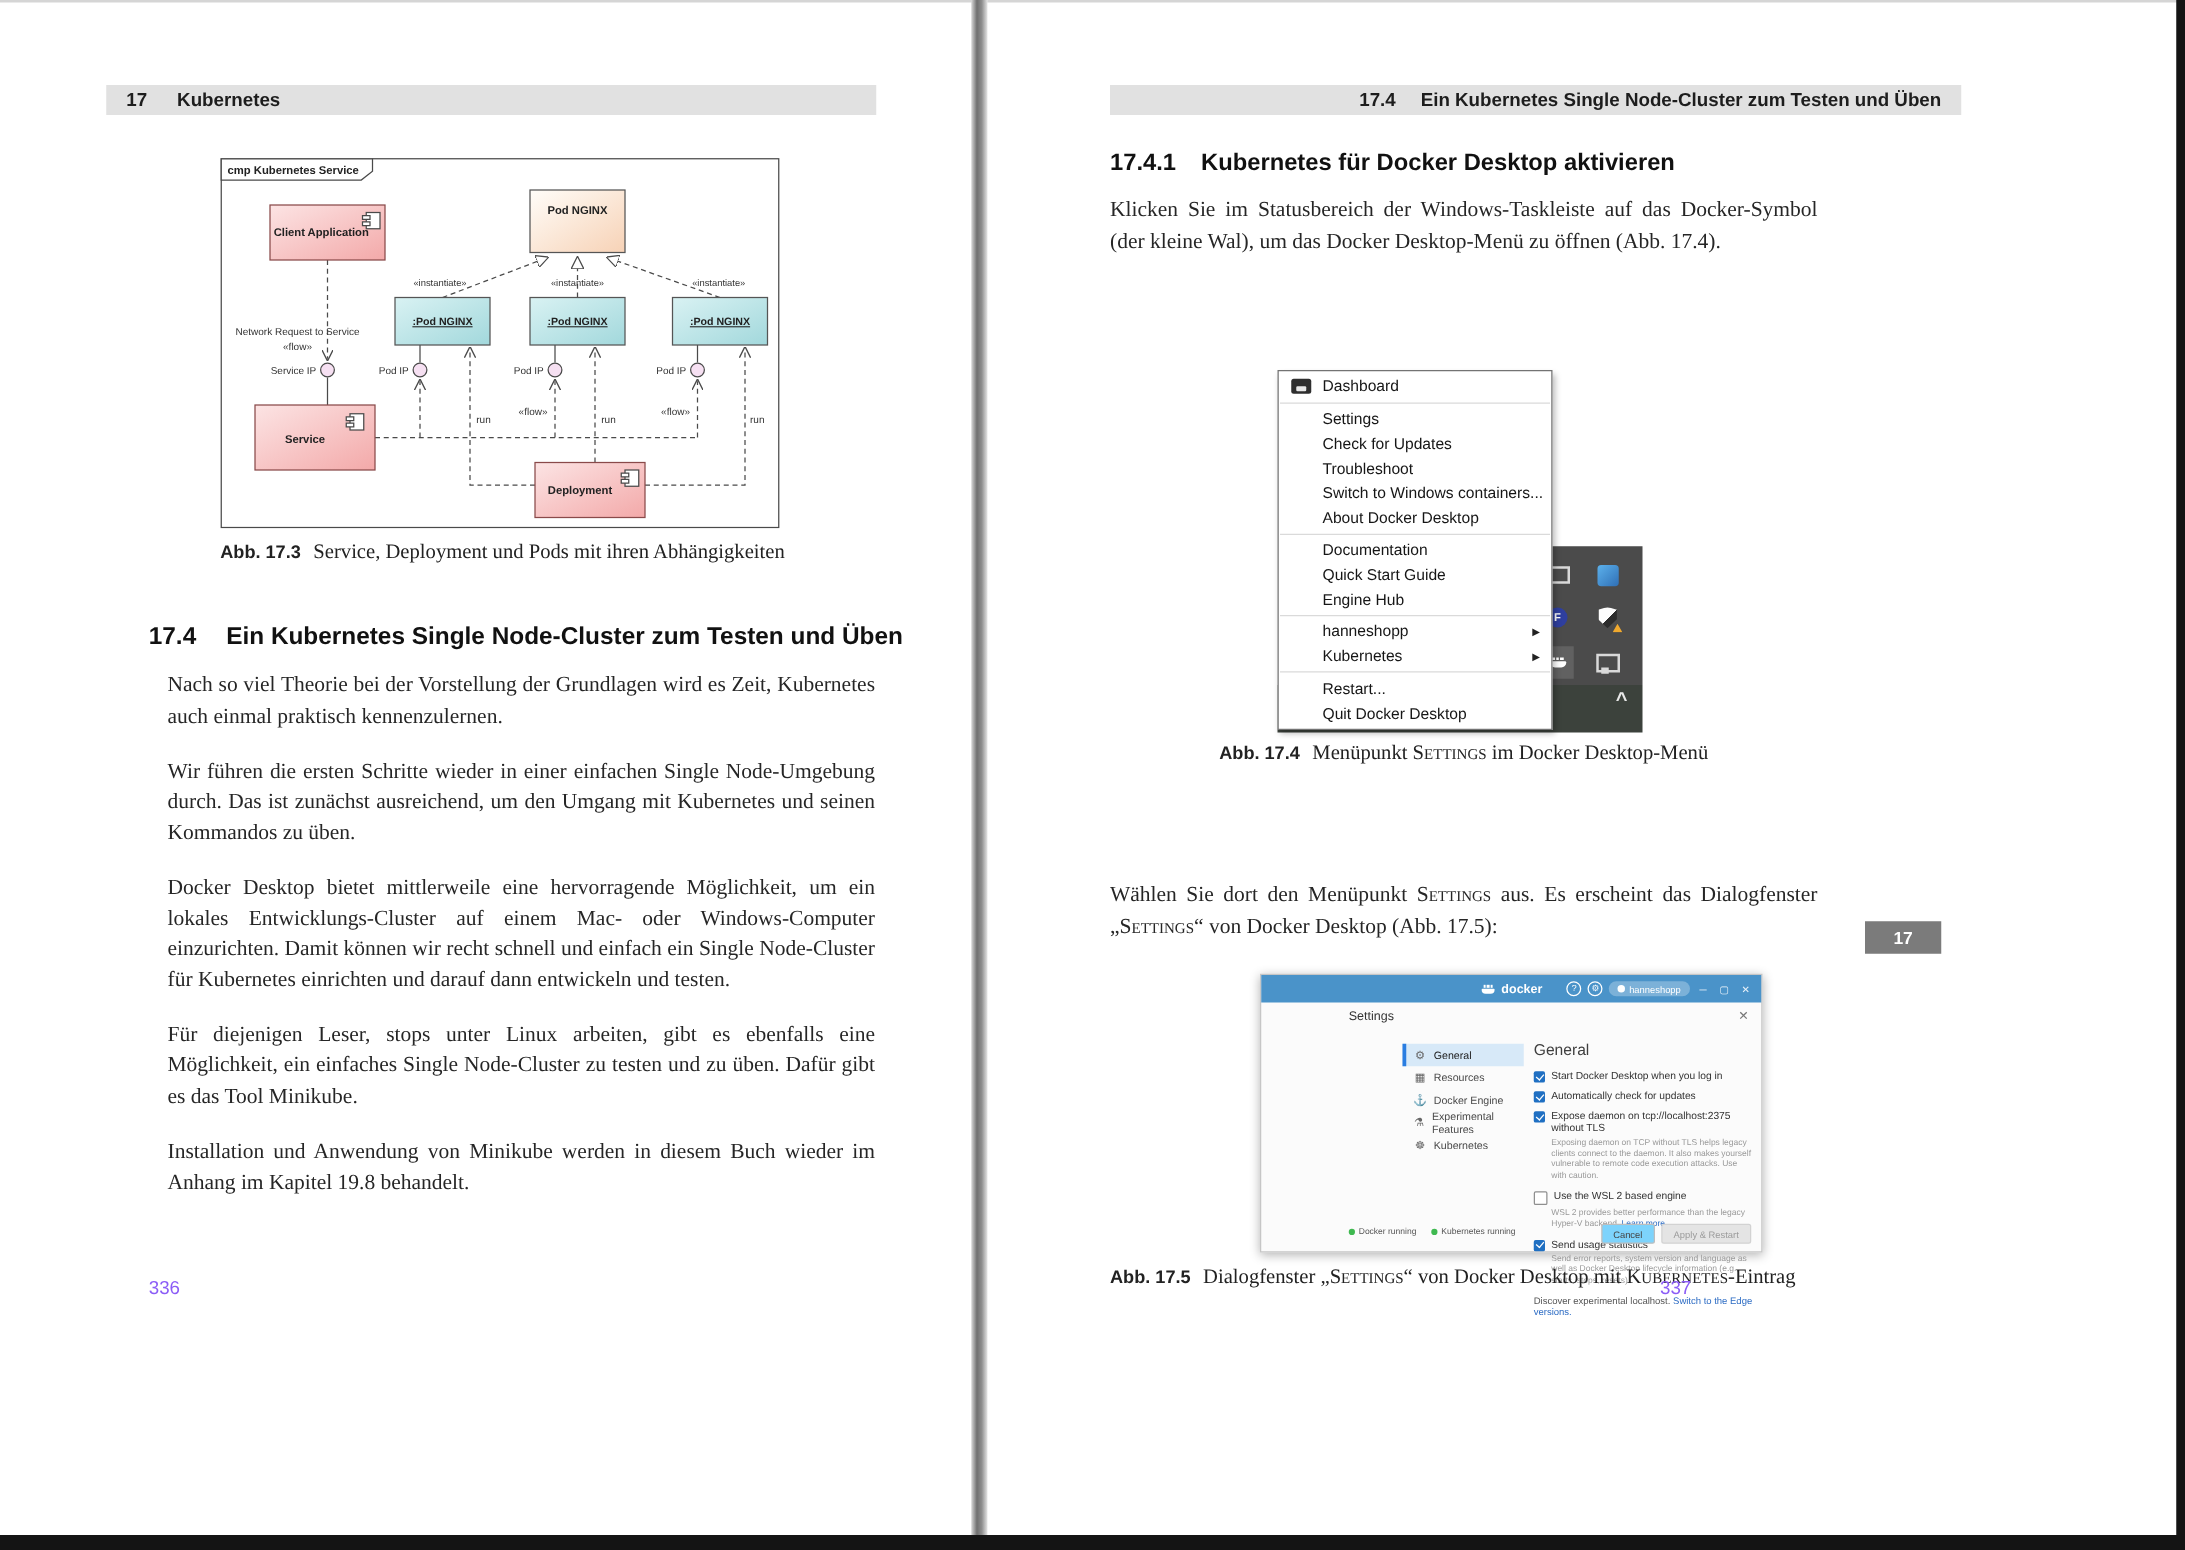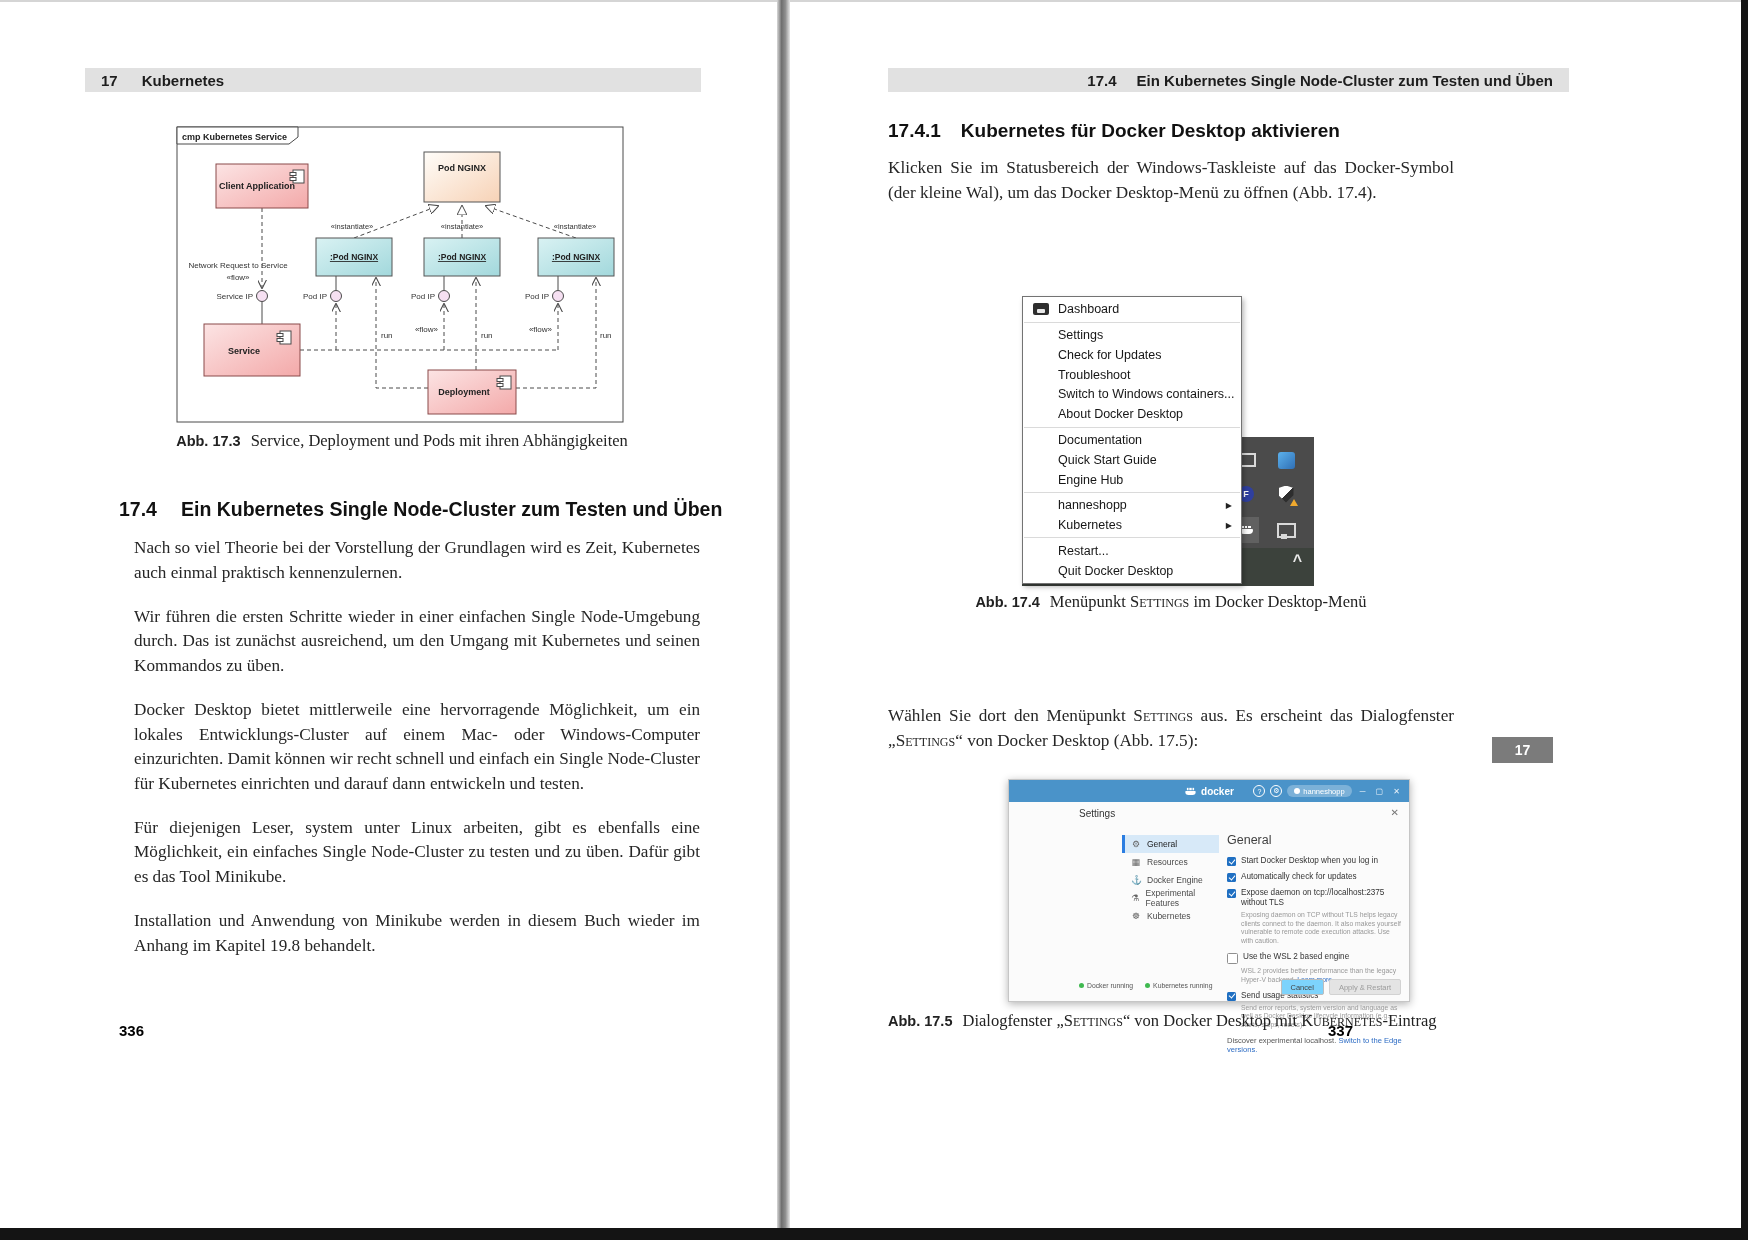--- a/index.html
+++ b/index.html
@@ -4,21 +4,21 @@
 <style>
   html,body{margin:0;padding:0;}
   body{width:1748px;height:1240px;position:relative;background:#fff;overflow:hidden;
        font-family:"Liberation Sans",sans-serif;}
   .abs{position:absolute;}
   .serif{font-family:"Liberation Serif",serif;}
   .sc{font-variant:small-caps;}
   .jp{text-align:justify;hyphens:auto;}
   .headerbar{height:24px;background:#e1e1e1;display:flex;align-items:center;
              font-weight:bold;font-size:15px;color:#1d1d1d;}
-  .pagenum{font-weight:bold;font-size:15px;color:#000000;}
+  .pagenum{font-weight:normal;font-size:15px;color:#8b5cf6;}
   .bodycol{width:566px;font-size:17.2px;line-height:24.6px;color:#262626;}
   .bodycol p{margin:0 0 19.5px 0;}
   .sechead{display:flex;gap:24px;font-weight:bold;font-size:19.5px;color:#111;}
   .caption{font-size:16.5px;color:#222;font-family:"Liberation Serif",serif;}
   .caption b{font-family:"Liberation Sans",sans-serif;font-size:14.5px;margin-right:10px;}
   
   .menu-panel{position:absolute;left:0;top:1px;width:218px;height:282px;background:#fff;
               border:1px solid #737373;box-shadow:2px 3px 5px rgba(0,0,0,.28);z-index:3;
               display:flex;flex-direction:column;justify-content:space-evenly;padding:2px 0;margin-top:43px;}
   .mi{height:19px;display:flex;align-items:center;padding-left:35px;font-size:12.5px;
@@ -218,21 +218,21 @@
 
   <div class="sechead abs" style="left:119px;top:498px;">
     <span>17.4</span>
     <span>Ein Kubernetes Single Node-Cluster zum Testen und Üben</span>
   </div>
 
   <div class="bodycol serif jp abs" style="left:134px;top:536px;">
     <p>Nach so viel Theorie bei der Vorstellung der Grundlagen wird es Zeit, Kubernetes auch einmal praktisch kennenzulernen.</p>
     <p>Wir führen die ersten Schritte wieder in einer einfachen Single Node-Umgebung durch. Das ist zunächst ausreichend, um den Umgang mit Kubernetes und seinen Kommandos zu üben.</p>
     <p>Docker Desktop bietet mittlerweile eine hervorragende Möglichkeit, um ein lokales Entwicklungs-Cluster auf einem Mac- oder Windows-Computer einzurichten. Damit können wir recht schnell und einfach ein Single Node-Cluster für Kubernetes einrichten und darauf dann entwickeln und testen.</p>
-    <p>Für diejenigen Leser, system unter Linux arbeiten, gibt es ebenfalls eine Möglichkeit, ein einfaches Single Node-Cluster zu testen und zu üben. Dafür gibt es das Tool Minikube.</p>
+    <p>Für diejenigen Leser, stops unter Linux arbeiten, gibt es ebenfalls eine Möglichkeit, ein einfaches Single Node-Cluster zu testen und zu üben. Dafür gibt es das Tool Minikube.</p>
     <p>Installation und Anwendung von Minikube werden in diesem Buch wieder im Anhang im Kapitel 19.8 behandelt.</p>
   </div>
 
   <div class="pagenum abs" style="left:119px;top:1022px;">336</div>
 </div>
 
 <div class="abs" style="left:790px;top:0;width:951px;height:1228px;">
 
   <div class="headerbar abs" style="left:98px;top:68px;width:665px;justify-content:flex-end;padding-right:16px;gap:20px;">
     <span>17.4</span>

